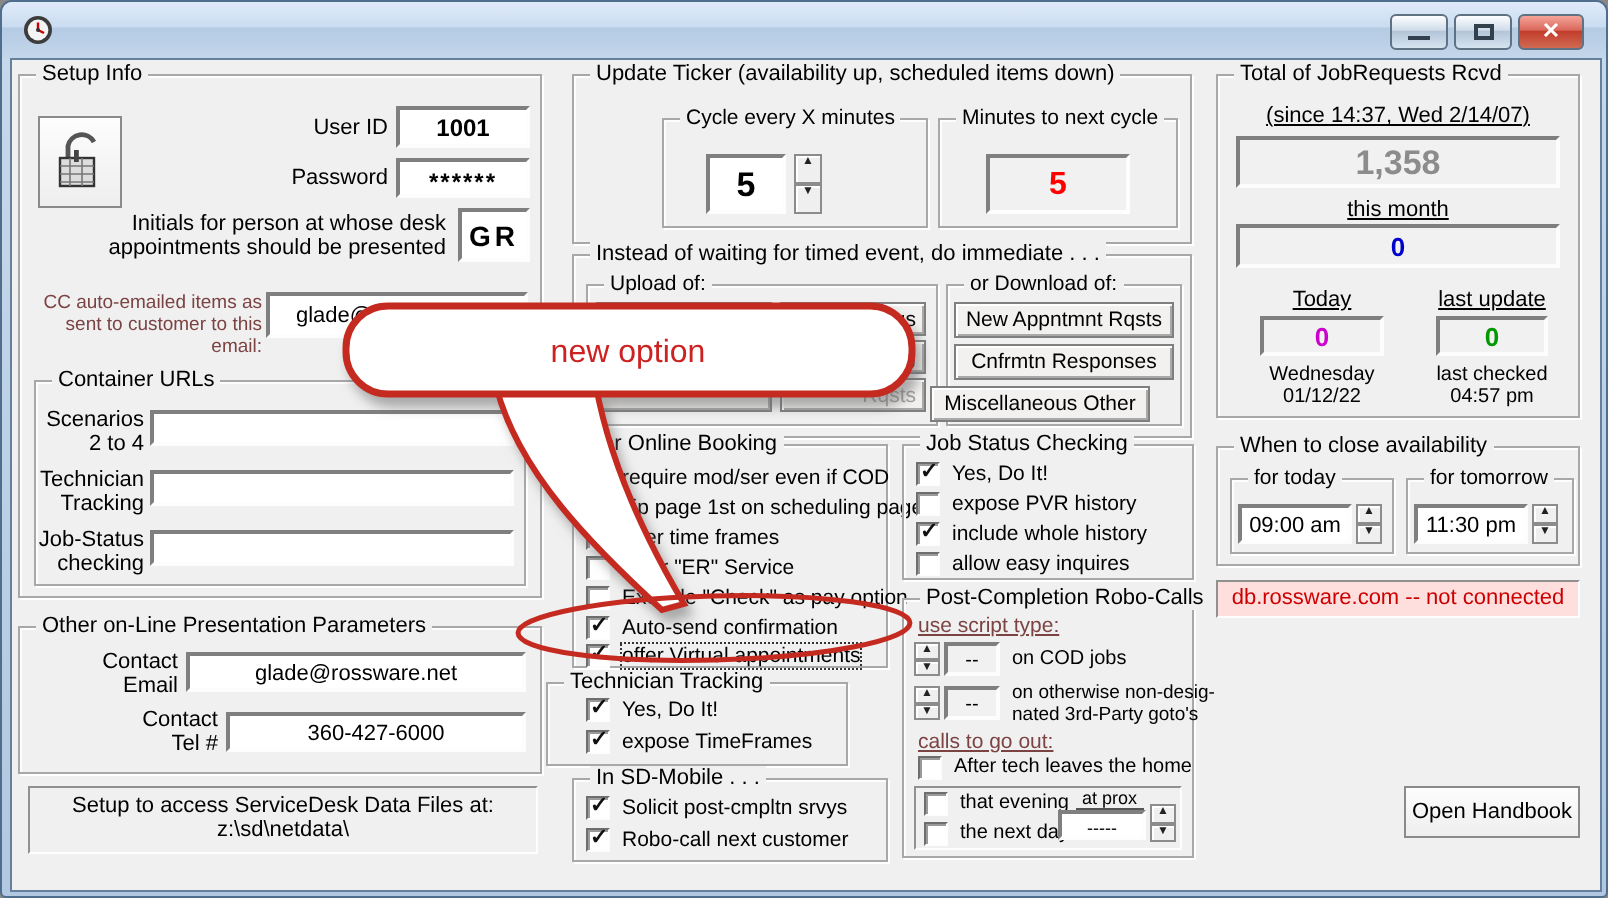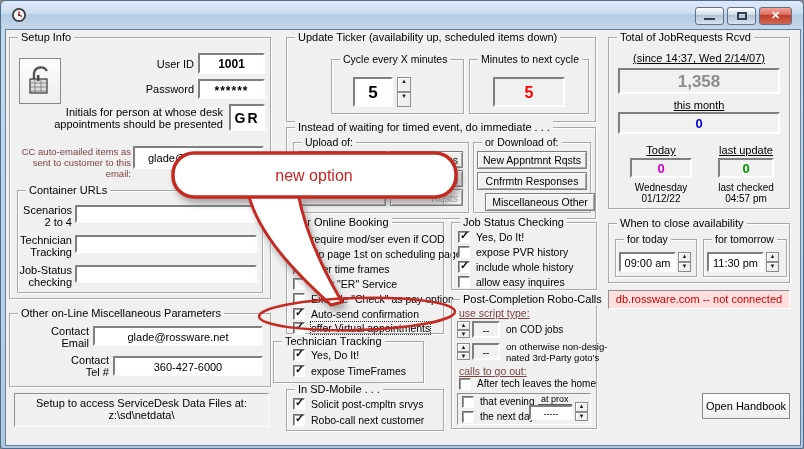--- a/index.html
+++ b/index.html
@@ -118,21 +118,21 @@
     <div>Tracking</div>
   </div>
   <div class="sunken" style="left:74px;top:234px;width:182px;height:18px"></div>
   <div class="lblr" style="left:16px;top:263px;width:55px">
     <div>Job-Status</div>
     <div>checking</div>
   </div>
   <div class="sunken" style="left:74px;top:264px;width:182px;height:18px"></div>
 
   <div class="grp" style="left:8px;top:312px;width:262px;height:74px">
-    <span class="leg">Other on-Line Miscellaneous Parameters</span>
+    <span class="leg">Other on-Line Presentation Parameters</span>
   </div>
   <div class="lblr" style="left:30px;top:324px;width:58px">
     <div>Contact</div>
     <div>Email</div>
   </div>
   <div class="sunken" style="left:92px;top:325px;width:170px;height:20px;padding-top:3px">glade@rossware.net</div>
   <div class="lblr" style="left:50px;top:353px;width:58px">
     <div>Contact</div>
     <div>Tel #</div>
   </div>
@@ -170,21 +170,21 @@
   <div class="btn3" style="left:297px;top:188px;width:88px;height:17px"></div>
   <div class="btn3" style="left:389px;top:150px;width:73px;height:17px;justify-content:flex-end;padding-right:4px">tus</div>
   <div class="btn3" style="left:389px;top:169px;width:73px;height:17px;justify-content:flex-end;padding-right:4px">king</div>
   <div class="btn3" style="left:389px;top:188px;width:73px;height:17px;justify-content:flex-end;padding-right:4px;color:#9f9f9f">Rqsts</div>
 
   <div class="grp" style="left:472px;top:141px;width:118px;height:71px">
     <span class="leg" style="font-size:10.5px">or Download of:</span>
   </div>
   <div class="btn3" style="left:476px;top:150px;width:110px;height:18px">New Appntmnt Rqsts</div>
   <div class="btn3" style="left:476px;top:171px;width:110px;height:18px">Cnfrmtn Responses</div>
-  <div class="btn3" style="left:484px;top:192px;width:110px;height:18px">Miscellaneous Other</div>
+  <div class="btn3" style="left:464px;top:192px;width:110px;height:18px">Miscellaneous Other</div>
 
   <div class="grp" style="left:285px;top:221px;width:158px;height:112px">
     <span class="leg">for Online Booking</span>
   </div>
   <div class="cbrow" style="left:292px;top:232px">
     <span class="cb">
         <span class="mark"></span>
       </span>
     <span class="cbl">require mod/ser even if COD</span>
   </div>

